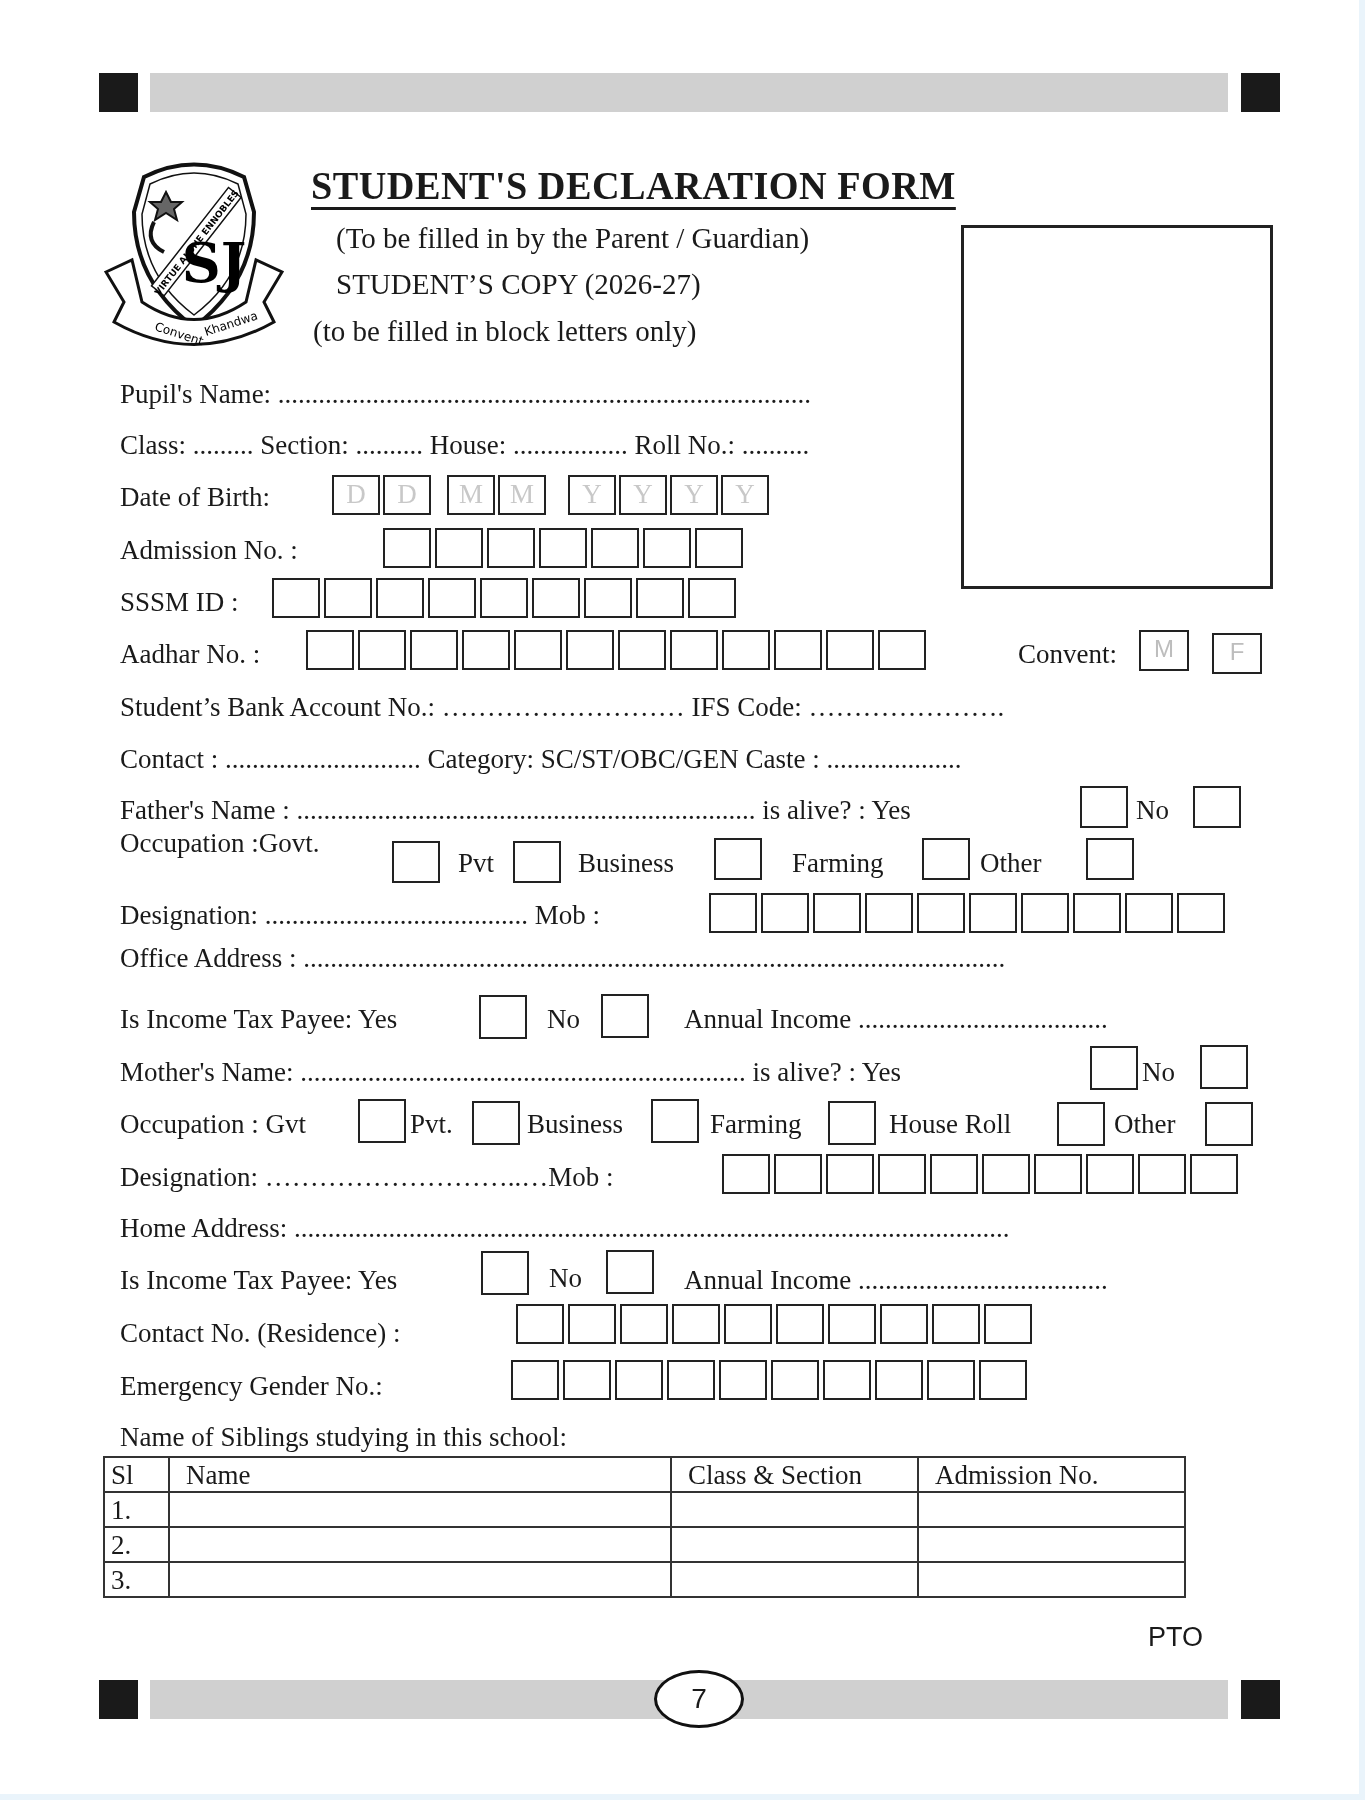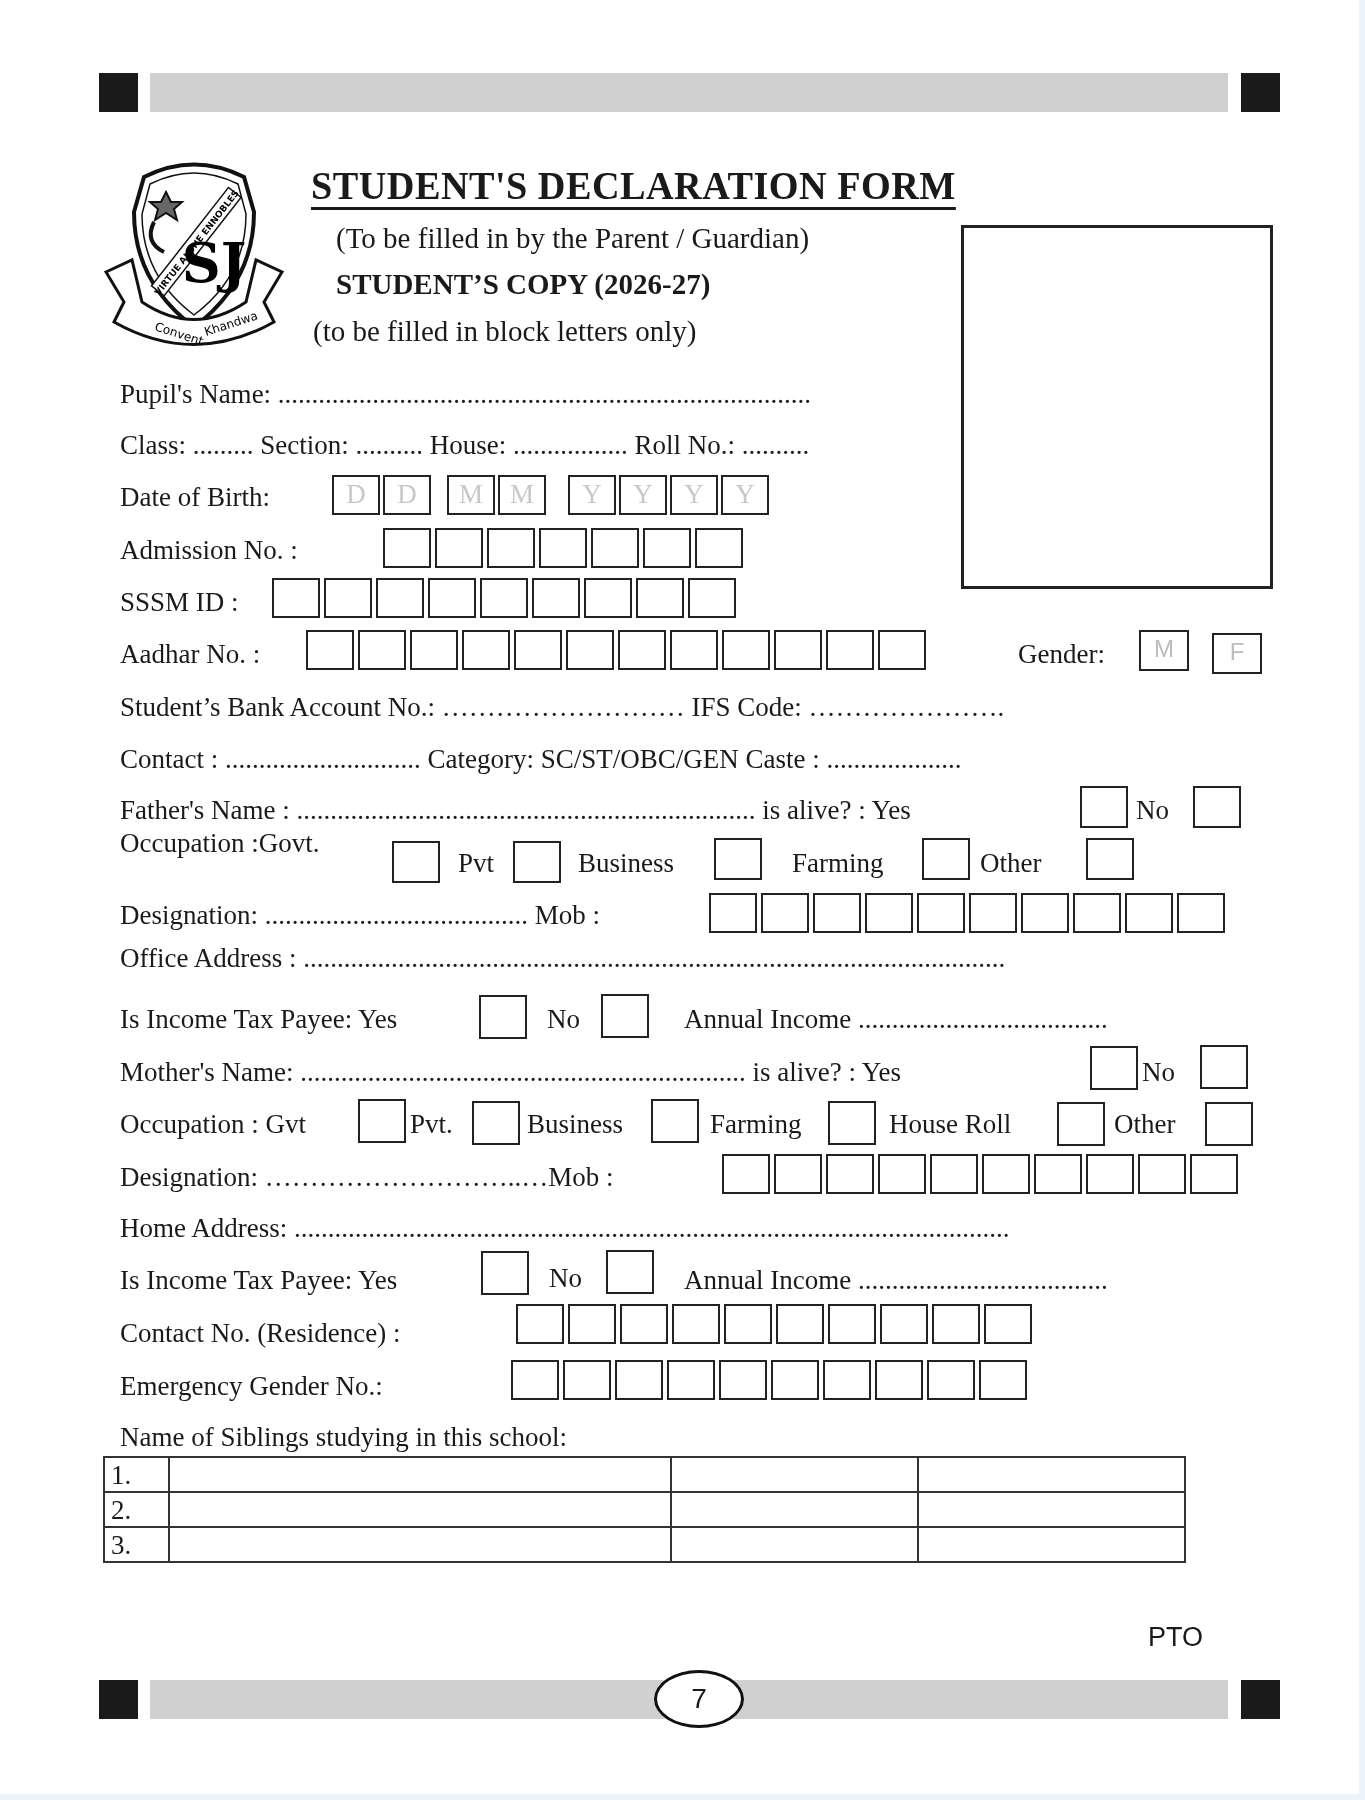--- a/index.html
+++ b/index.html
@@ -6,21 +6,21 @@
   body { width:1365px; height:1800px; background:#ffffff; position:relative; overflow:hidden;
          font-family:"Liberation Serif", "DejaVu Serif", serif; color:#1a1a1a; }
   .edge-r { position:absolute; left:1359px; top:0; width:6px; height:1800px; background:#eaf4fb; }
   .edge-b { position:absolute; left:0; top:1794px; width:1365px; height:6px; background:#eaf4fb; }
   .sq { position:absolute; width:39px; height:39px; background:#1a1a1a; }
   .bar { position:absolute; height:39px; background:#d0d0d0; }
   .abs { position:absolute; white-space:nowrap; }
   .title { left:311px; top:166px; font-size:39px; font-weight:bold; letter-spacing:0.5px;
            border-bottom:3px solid #1a1a1a; line-height:40px; padding-bottom:1px; transform:scaleX(0.98); transform-origin:left; }
   .sub { font-size:29px; }
-  .sub-b { font-size:29px; font-weight:bold; }
+  .sub-b { font-size:29px; font-weight:normal; }
   .row { position:absolute; left:120px; font-size:27px; white-space:nowrap; line-height:30px; height:30px; }
   .box { display:inline-block; width:48px; height:40px; border:2.5px solid #222; box-sizing:border-box; vertical-align:middle; }
   .boxes { position:absolute; display:flex; }
   .boxes .box { margin-right:4px; }
   .ph { color:#c8c8c8; font-size:27px; text-align:center; line-height:34px; }
   .ph-sans { font-family:"Liberation Sans", sans-serif; color:#bdbdbd; font-size:24px; text-align:center; line-height:34px; }
   .cb { position:absolute; width:48px; height:42px; border:2.5px solid #222; box-sizing:border-box; }
   .photo { position:absolute; left:961px; top:225px; width:312px; height:364px; border:3px solid #222; box-sizing:border-box; }
   table.sib { position:absolute; left:103px; top:1456px; width:1083px; border-collapse:collapse; font-size:27px; }
   table.sib td, table.sib th { border:2px solid #333; height:33px; padding:0 6px; font-weight:normal; text-align:left; line-height:30px; }
@@ -108,21 +108,21 @@
     <span class="box" style="margin-right: 4px;"></span>
     <span class="box" style="margin-right: 4px;"></span>
     <span class="box" style="margin-right: 4px;"></span>
     <span class="box" style="margin-right: 4px;"></span>
     <span class="box" style="margin-right: 4px;"></span>
     <span class="box" style="margin-right: 4px;"></span>
     <span class="box" style="margin-right: 4px;"></span>
     <span class="box" style="margin-right: 4px;"></span>
     <span class="box" style="margin-right: 4px;"></span>
   </div>
-<div class="abs" style="left:1018px;top:639px;font-size:27px">Gender:</div>
+<div class="abs" style="left:1018px;top:639px;font-size:27px">Convent:</div>
 <span class="cb ph-sans" style="left:1139px;top:630px;width:50px;height:41px">M</span>
 <span class="cb ph-sans" style="left:1212px;top:633px;width:50px;height:41px">F</span>
 
 <div class="row" style="top:692px">Student’s Bank Account No.: ……………………… IFS Code: ………………….</div>
 <div class="row" style="top:744px">Contact : ............................. Category: SC/ST/OBC/GEN Caste : ....................</div>
 
 <div class="row" style="top:795px">Father's Name : .................................................................... is alive? : Yes</div>
 <span class="cb" style="left:1080px;top:786px"></span>
 <div class="abs" style="left:1136px;top:795px;font-size:27px">No</div>
 <span class="cb" style="left:1193px;top:786px"></span>
@@ -231,20 +231,26 @@
 <div class="row" style="top:1422px">Name of Siblings studying in this school:</div>
 
 <table class="sib">
   <colgroup>
       <col style="width:65px">
       <col style="width:502px">
       <col style="width:247px">
       <col>
     </colgroup>
   <tbody>
+      <tr>
+    <th>Sl</th>
+    <th style="padding-left:16px">Name</th>
+    <th style="padding-left:16px">Class &amp; Section</th>
+    <th style="padding-left:16px">Admission No.</th>
+  </tr>
   <tr>
     <td>1.</td>
     <td></td>
     <td></td>
     <td></td>
   </tr>
   <tr>
     <td>2.</td>
     <td></td>
     <td></td>

